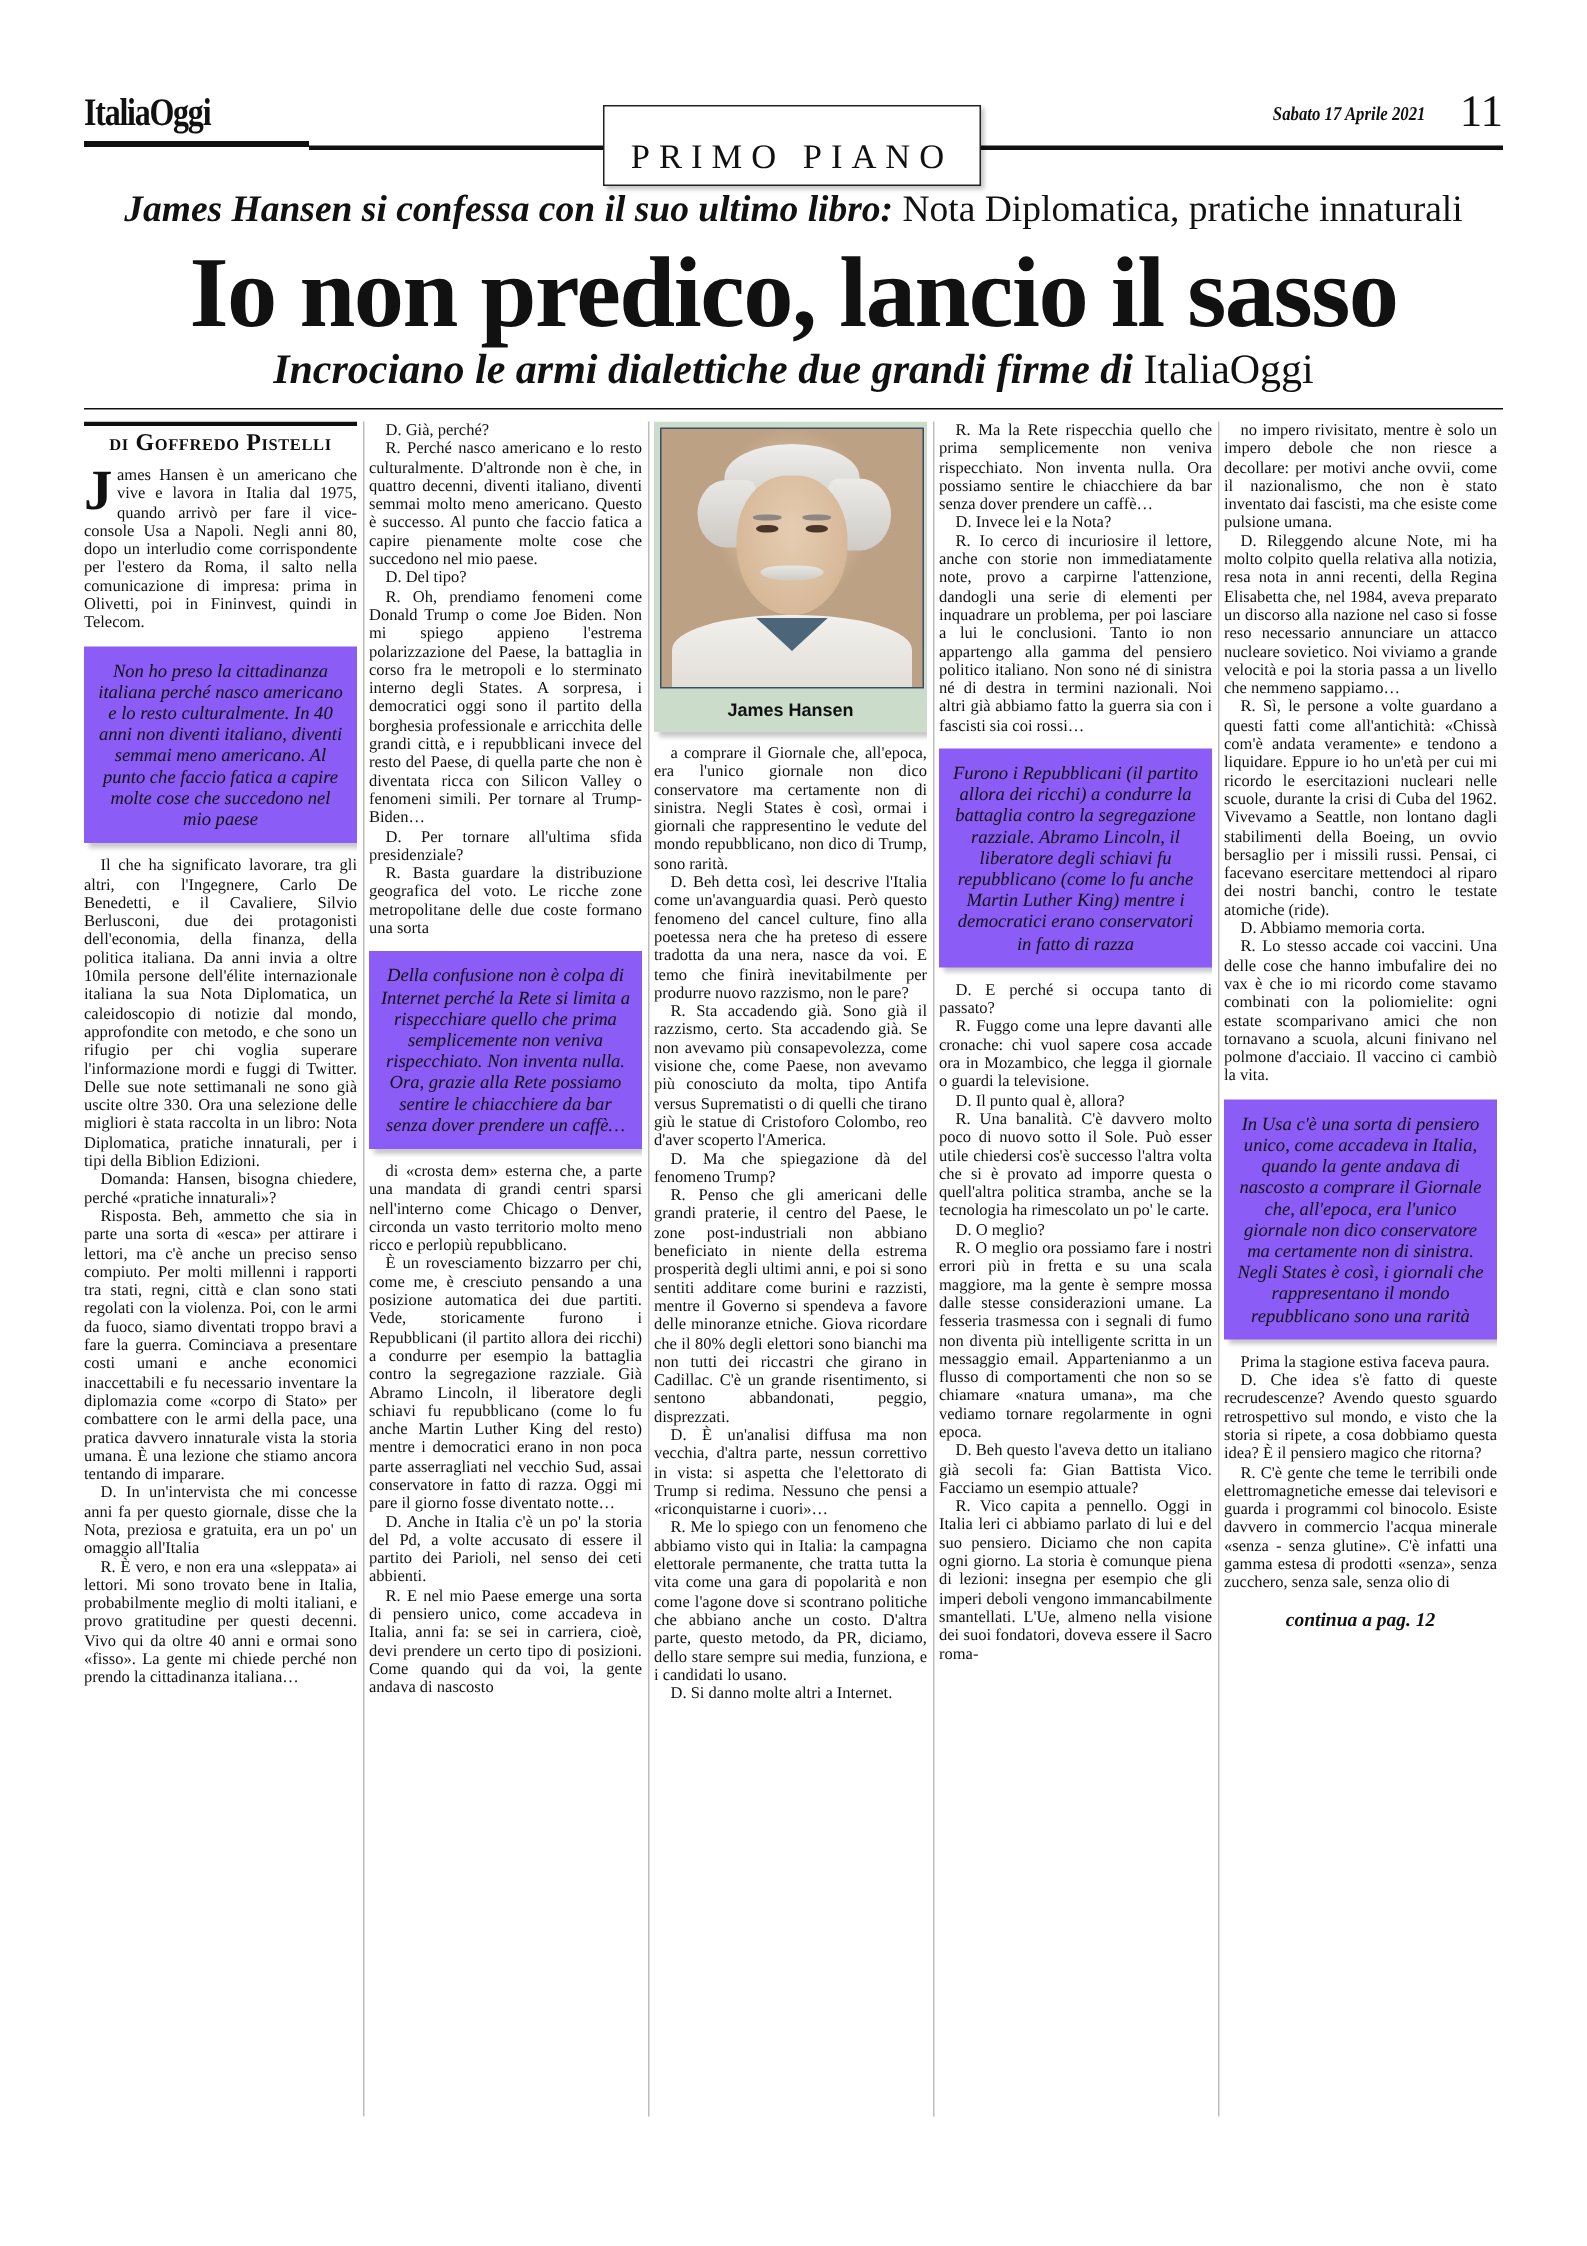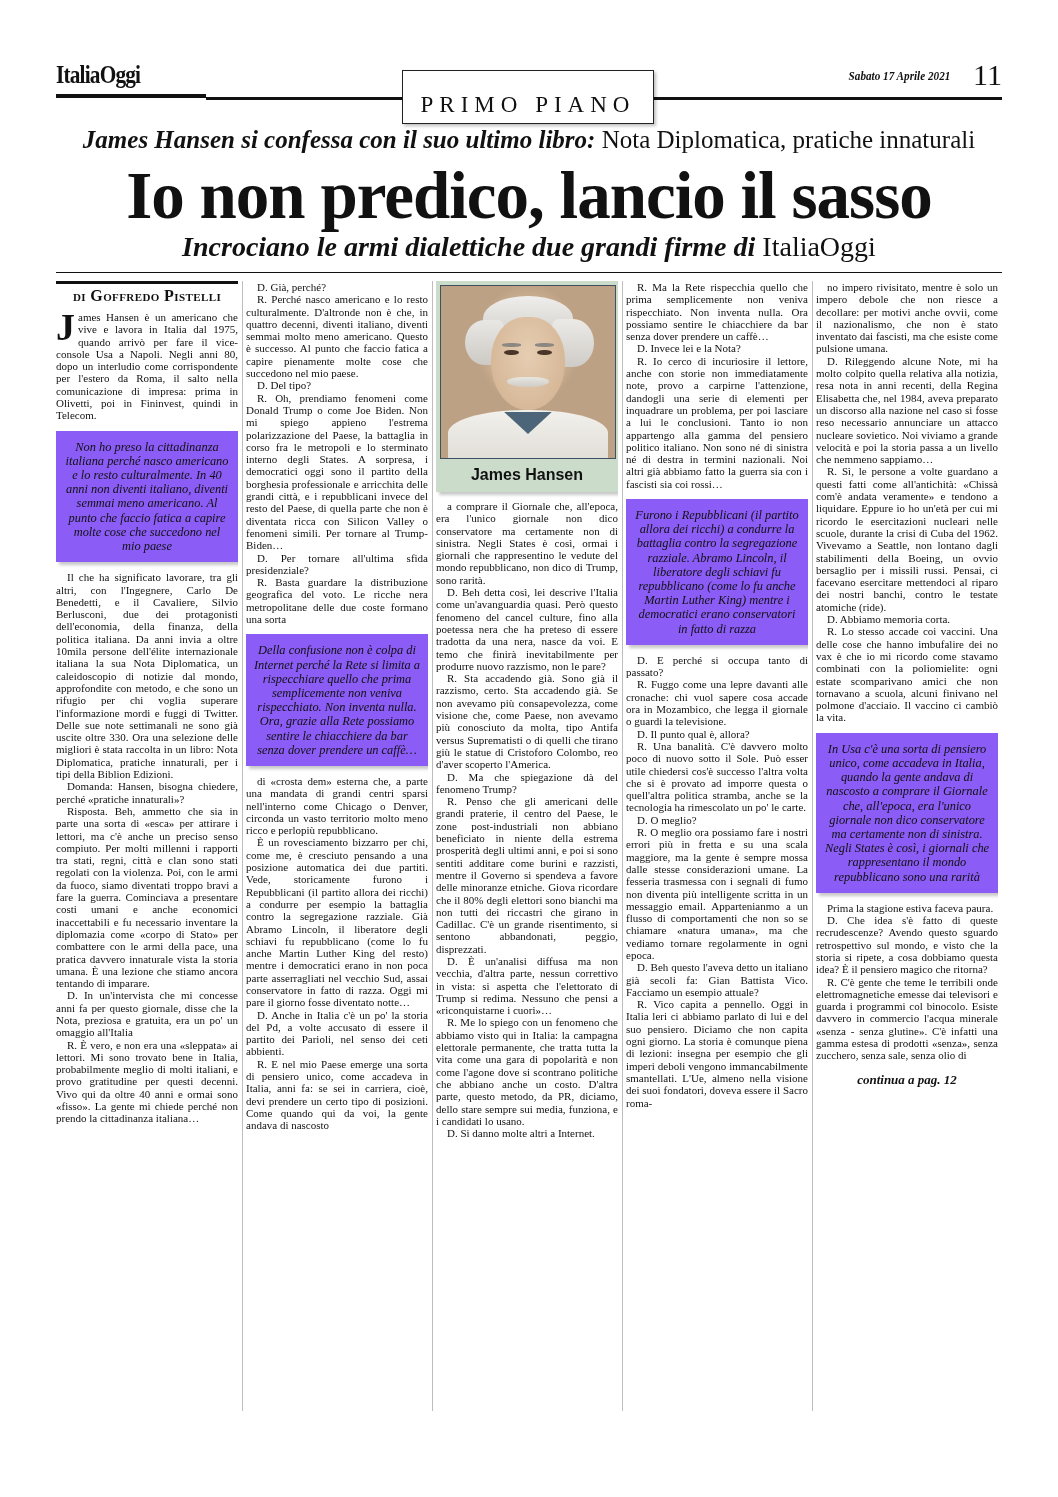--- a/index.html
+++ b/index.html
@@ -222,21 +222,21 @@
   .ph-collar{
     position:absolute;left:36%;bottom:14%;width:28%;height:13%;
     background:#4d6578;
     clip-path:polygon(0 0,100% 0,50% 100%);
   }
   .photo-cap{
     background:#ccdccb;
     text-align:center;
     font-family:"Liberation Sans", sans-serif;
     font-weight:bold;
-    font-size:16px;
+    font-size:12px;
     padding:7px 0 8px 0;
     color:#111;
   }
 
   .continua{
     text-align:center;
     font-family:"Liberation Serif", serif;
     font-style:italic;font-weight:bold;font-size:13px;
     margin-top:10px;
   }
@@ -293,21 +293,21 @@
       <p class="ind">D. In un'intervista che mi concesse anni fa per questo giornale, disse che la Nota, preziosa e gratuita, era un po' un omaggio all'Italia</p>
       <p class="ind">R. È vero, e non era una «sleppata» ai lettori. Mi sono trovato bene in Italia, probabilmente meglio di molti italiani, e provo gratitudine per questi decenni. Vivo qui da oltre 40 anni e ormai sono «fisso». La gente mi chiede perché non prendo la cittadinanza italiana…</p>
     </div>
 
     <div class="col col2">
       <p class="ind">D. Già, perché?</p>
       <p class="ind">R. Perché nasco americano e lo resto culturalmente. D'altronde non è che, in quattro decenni, diventi italiano, diventi semmai molto meno americano. Questo è successo. Al punto che faccio fatica a capire pienamente molte cose che succedono nel mio paese.</p>
       <p class="ind">D. Del tipo?</p>
       <p class="ind">R. Oh, prendiamo fenomeni come Donald Trump o come Joe Biden. Non mi spiego appieno l'estrema polarizzazione del Paese, la battaglia in corso fra le metropoli e lo sterminato interno degli States. A sorpresa, i democratici oggi sono il partito della borghesia professionale e arricchita delle grandi città, e i repubblicani invece del resto del Paese, di quella parte che non è diventata ricca con Silicon Valley o fenomeni simili. Per tornare al Trump-Biden…</p>
       <p class="ind">D. Per tornare all'ultima sfida presidenziale?</p>
-      <p class="ind">R. Basta guardare la distribuzione geografica del voto. Le ricche nera metropolitane delle due coste formano una sorta</p>
+      <p class="ind">R. Basta guardare la distribuzione geografica del voto. Le ricche zone metropolitane delle due coste formano una sorta</p>
 
       <div class="pq">Della confusione non è colpa di Internet perché la Rete si limita a rispecchiare quello che prima semplicemente non veniva rispecchiato. Non inventa nulla. Ora, grazie alla Rete possiamo sentire le chiacchiere da bar senza dover prendere un caffè…</div>
 
       <p class="ind">di «crosta dem» esterna che, a parte una mandata di grandi centri sparsi nell'interno come Chicago o Denver, circonda un vasto territorio molto meno ricco e perlopiù repubblicano.</p>
       <p class="ind">È un rovesciamento bizzarro per chi, come me, è cresciuto pensando a una posizione automatica dei due partiti. Vede, storicamente furono i Repubblicani (il partito allora dei ricchi) a condurre per esempio la battaglia contro la segregazione razziale. Già Abramo Lincoln, il liberatore degli schiavi fu repubblicano (come lo fu anche Martin Luther King del resto) mentre i democratici erano in non poca parte asserragliati nel vecchio Sud, assai conservatore in fatto di razza. Oggi mi pare il giorno fosse diventato notte…</p>
       <p class="ind">D. Anche in Italia c'è un po' la storia del Pd, a volte accusato di essere il partito dei Parioli, nel senso dei ceti abbienti.</p>
       <p class="ind">R. E nel mio Paese emerge una sorta di pensiero unico, come accadeva in Italia, anni fa: se sei in carriera, cioè, devi prendere un certo tipo di posizioni. Come quando qui da voi, la gente andava di nascosto</p>
     </div>
 
     <div class="col col3">

